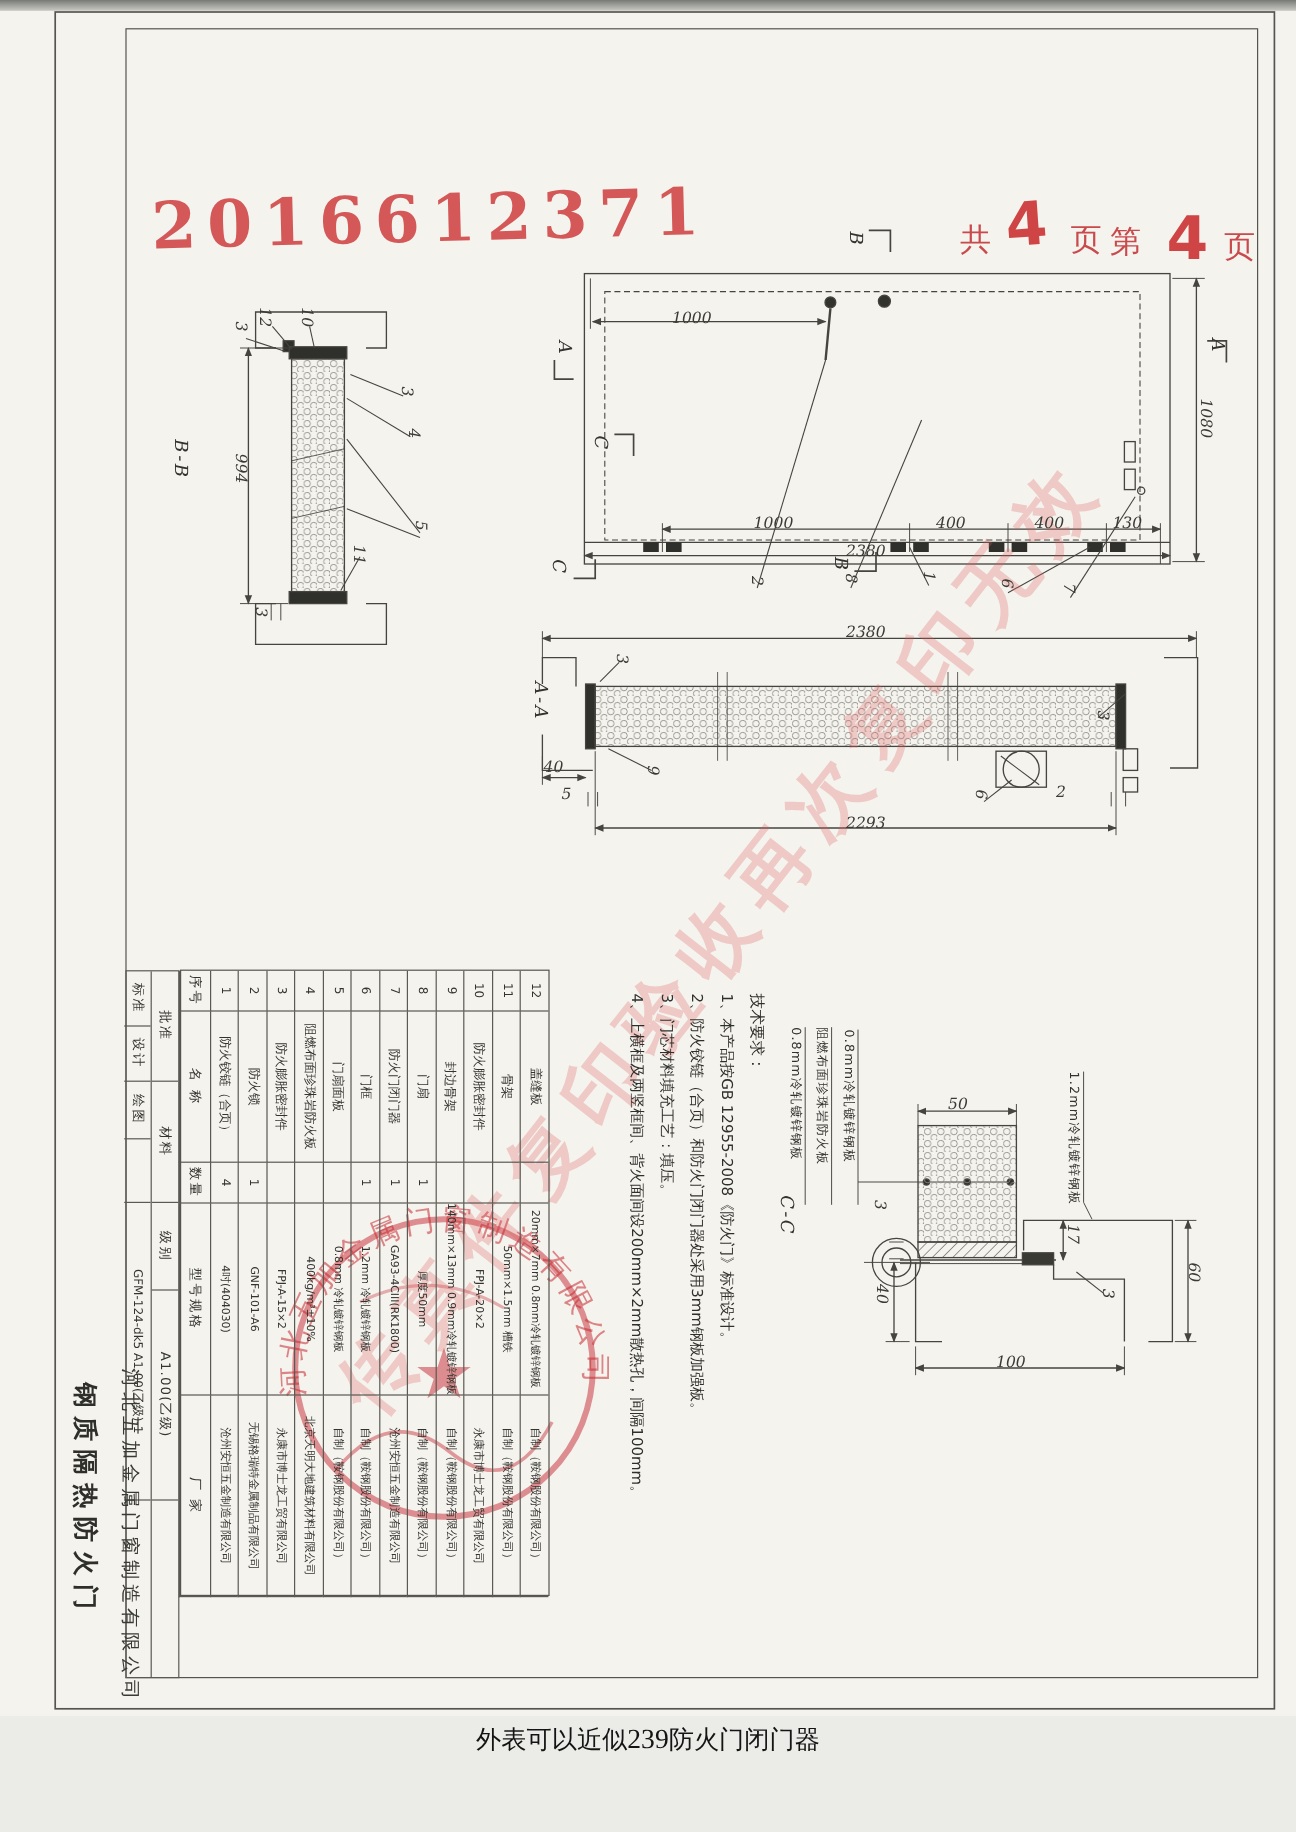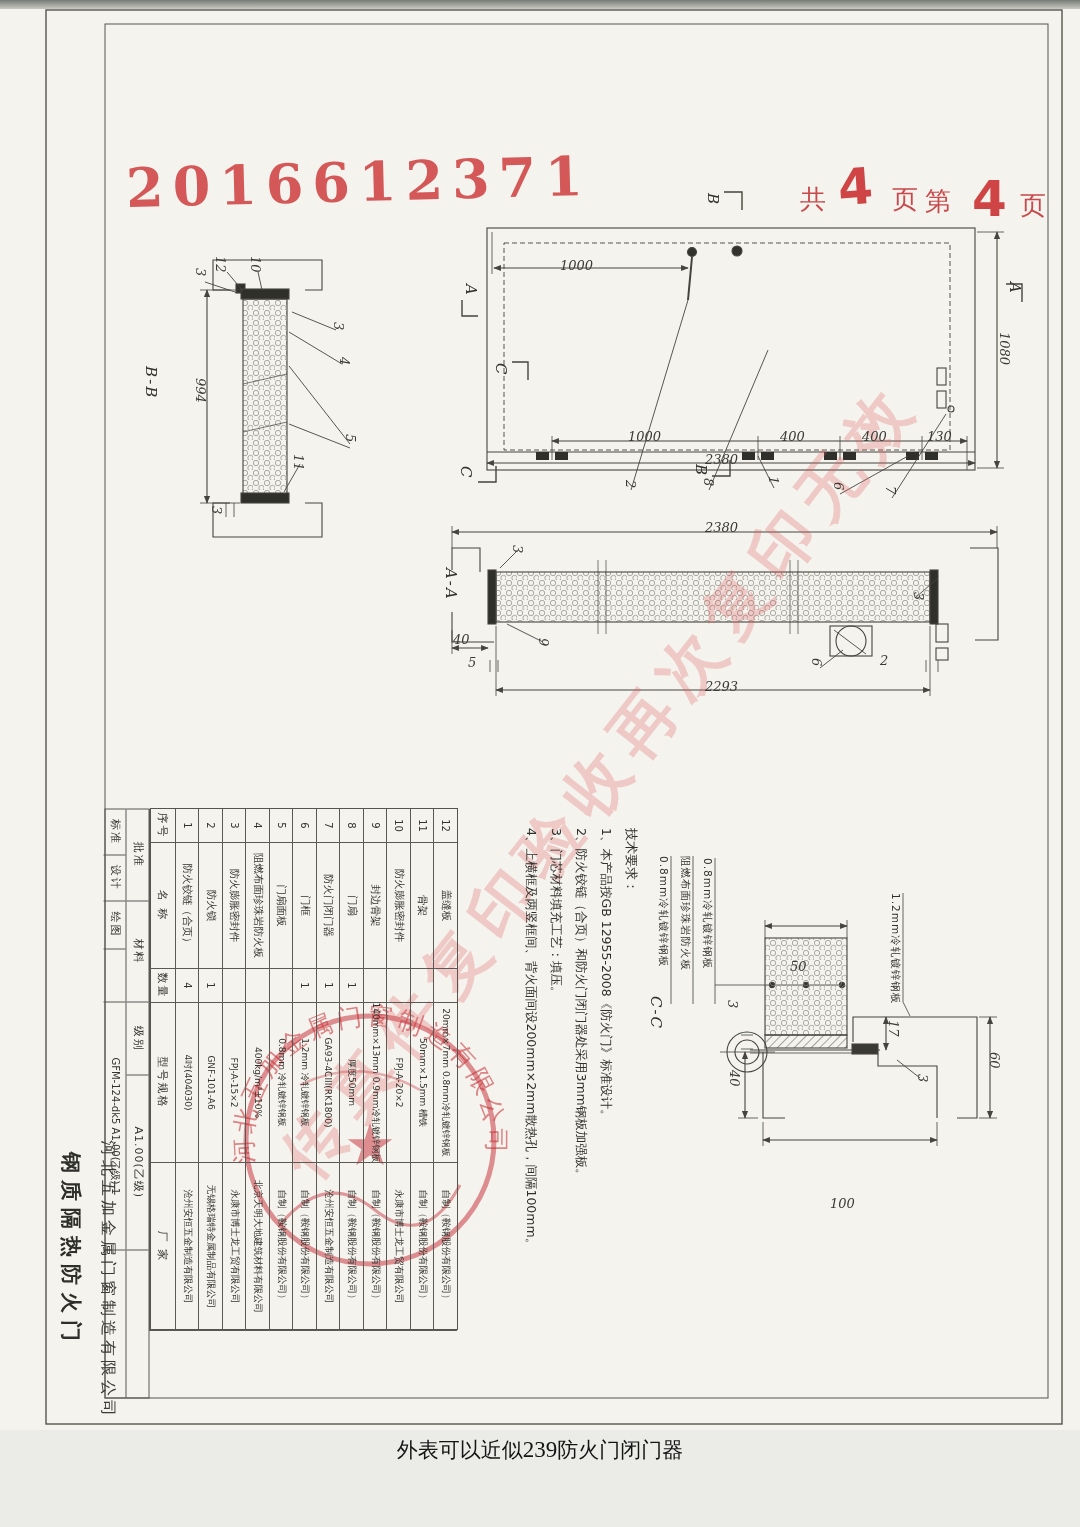--- a/index.html
+++ b/index.html
@@ -337,26 +337,26 @@
   <span class="rt ds" style="left:346px;top:322px">3</span>
   <span class="rt ds" style="left:352px;top:357px">4</span>
   <span class="rt ds" style="left:358px;top:434px">5</span>
   <span class="rt ds" style="left:306px;top:454px">11</span>
 
   <span class="rt vt" style="left:665px;top:996px">C-C</span>
   <span class="rt cn" style="left:670px;top:856px">0.8mm冷轧镀锌钢板</span>
   <span class="rt cn" style="left:692px;top:856px">阻燃布面珍珠岩防火板</span>
   <span class="rt cn" style="left:714px;top:858px">0.8mm冷轧镀锌钢板</span>
   <span class="rt cn" style="left:902px;top:893px">1.2mm冷轧镀锌钢板</span>
-  <span class="abs ds" style="left:790px;top:959px">50</span>
+  <span class="abs ds" style="left:790px;top:913px">50</span>
   <span class="rt ds" style="left:740px;top:1000px">3</span>
   <span class="rt ds" style="left:742px;top:1070px">40</span>
   <span class="rt ds" style="left:901px;top:1020px">17</span>
   <span class="rt ds" style="left:1002px;top:1052px">60</span>
-  <span class="abs ds" style="left:830px;top:1196px">100</span>
+  <span class="abs ds" style="left:830px;top:1128px">100</span>
   <span class="rt ds" style="left:930px;top:1074px">3</span>
 
   <div class="abs tech">
     <p class="t-title">技术要求：</p>
     <p class="t-item">1、本产品按GB 12955-2008《防火门》标准设计。</p>
     <p class="t-item">2、防火铰链（合页）和防火门闭门器处采用3mm钢板加强板。</p>
     <p class="t-item">3、门芯材料填充工艺：填压。</p>
     <p class="t-item">4、上横框及两竖框间、背火面间设200mm×2mm散热孔，间隔100mm。</p>
   </div>
 

